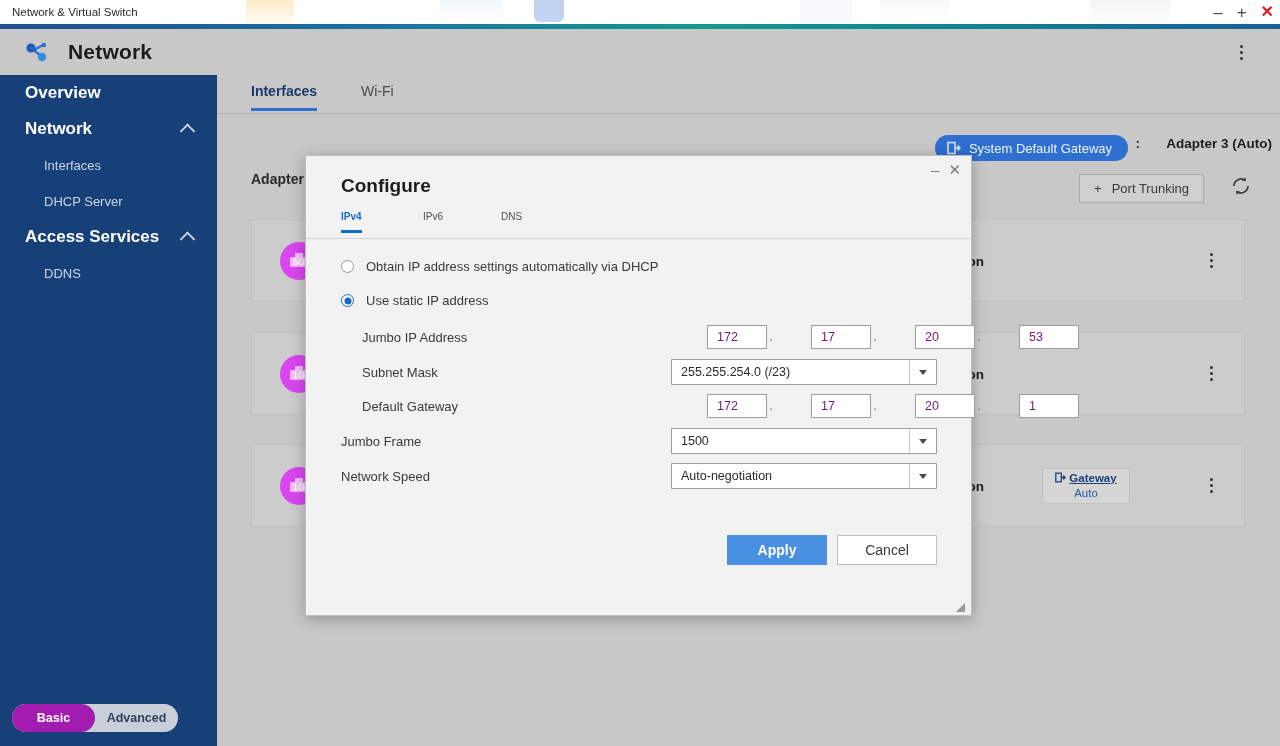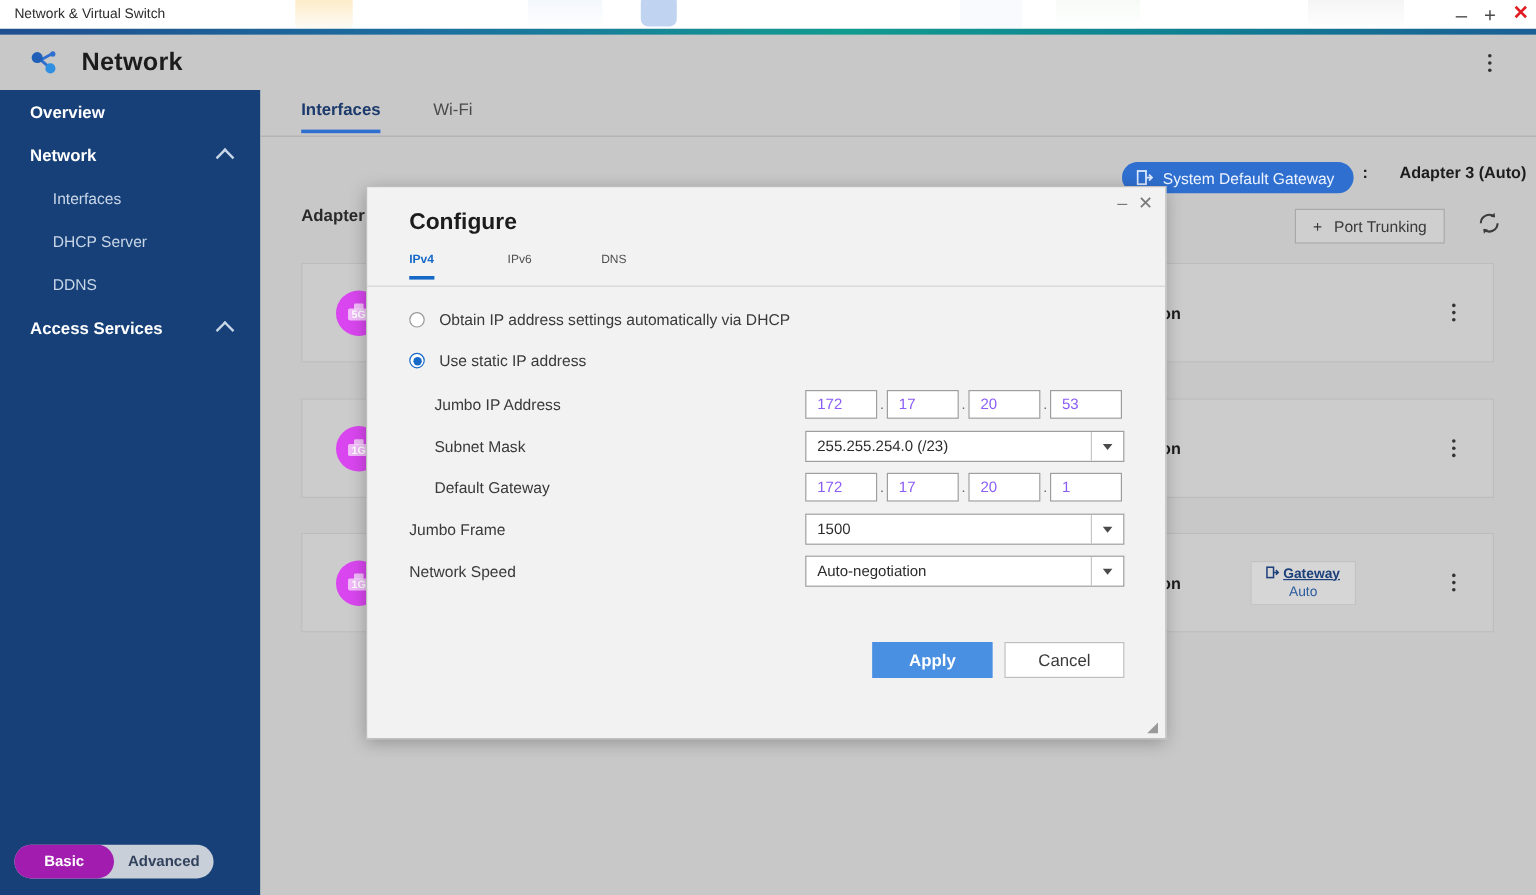--- a/index.html
+++ b/index.html
@@ -79,21 +79,21 @@
 
   
   .sidebar {
     position: absolute; left: 0; top: 75px;
     width: 217px; height: 671px;
     background: #164077;
   }
   .side-item {
     position: relative;
     height: 36px; display: flex; align-items: center;
-    color: #ffffff; font-size: 14px; font-weight: bold;
+    color: #ffffff; font-size: 17px; font-weight: bold;
     padding-left: 25px; cursor: pointer; box-sizing: border-box;
   }
   .side-item.sub {
     padding-left: 44px; font-weight: normal; color: #c9d6e8; font-size: 13px;
   }
   .side-item .chev {
     position: absolute; right: 24px; top: 50%;
     width: 9px; height: 9px;
     border-left: 2px solid #c9d6e8; border-top: 2px solid #c9d6e8;
     transform: translateY(-30%) rotate(45deg);
@@ -255,22 +255,22 @@
     position: absolute; top: 50%; transform: translateY(-50%);
     font-size: 13px; color: #3a3a3a; white-space: nowrap;
   }
   .octets {
     position: absolute; left: 365px; top: 0;
     display: flex; align-items: center;
   }
   .octet {
     width: 60px; height: 24px; background: #ffffff;
     border: 1px solid #9e9e9e; box-sizing: border-box;
-    font-size: 12.5px; color: #8b5cf6;
-    display: flex; align-items: center; padding-left: 9px;
+    font-size: 12.5px; color: #701a75;
+    display: flex; align-items: center; padding-left: 9px; margin-left: 36px;
   }
   .dot { width: 8px; text-align: center; color: #666; font-size: 12px; }
 
   .selectbox {
     position: absolute; left: 365px; top: 0;
     width: 266px; height: 26px;
     background: #ffffff; border: 1px solid #9e9e9e;
     box-sizing: border-box; display: flex; align-items: center;
     cursor: pointer;
   }
@@ -355,26 +355,26 @@
     <div class="side-item">
       <span>Network</span>
       <span class="chev"></span>
     </div>
     <div class="side-item sub">
       <span>Interfaces</span>
     </div>
     <div class="side-item sub">
       <span>DHCP Server</span>
     </div>
-    <div class="side-item sub">
-      <span>DDNS</span>
-    </div>
     <div class="side-item">
       <span>Access Services</span>
       <span class="chev"></span>
+    </div>
+    <div class="side-item sub">
+      <span>DDNS</span>
     </div>
 
     <div class="mode-toggle">
       <div class="mode-opt active">Basic</div>
       <div class="mode-opt">Advanced</div>
     </div>
   </div>
 
   <div class="main">
 

